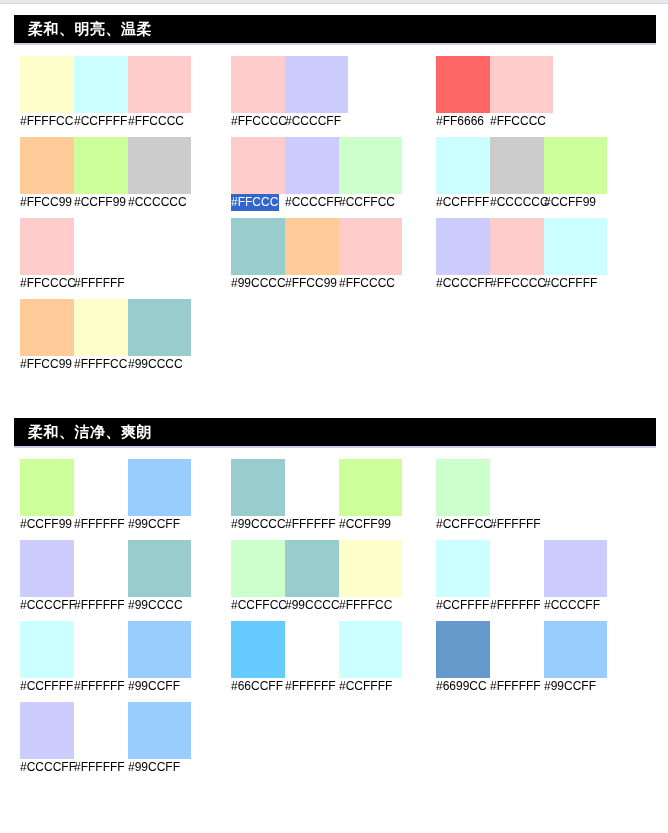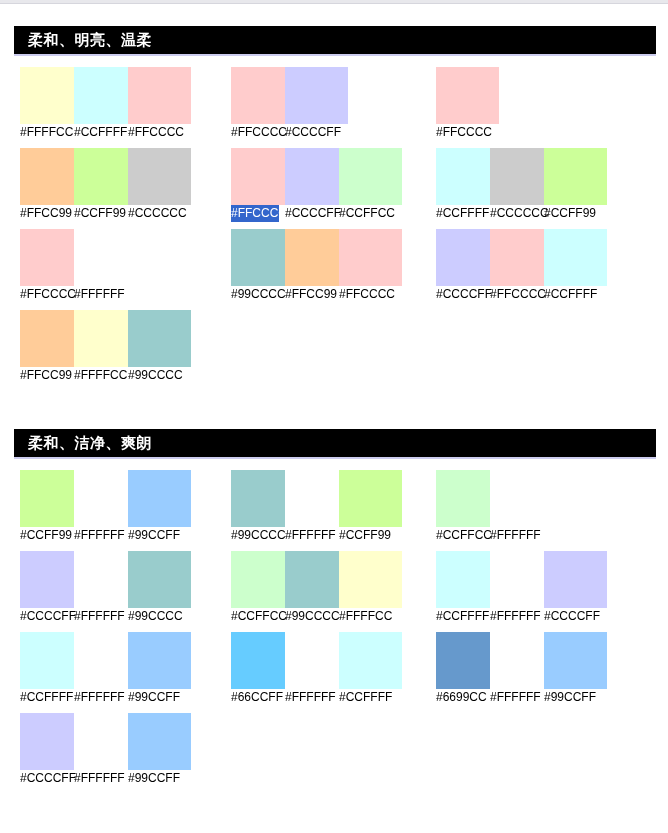--- a/index.html
+++ b/index.html
@@ -37,21 +37,21 @@
     margin: 0 12px 0 14px;
     height: 28px;
     line-height: 28px;
     padding-left: 14px;
     font-size: 15px;
     font-weight: bold;
     letter-spacing: 0.5px;
     border-bottom: 2px solid #ccccee;
     box-sizing: content-box;
   }
-  .section-1 { margin-top: 22px; }
+  .section-1 { margin-top: 11px; }
   .section-2 { margin-top: 0; }
 
   
   .groups {
     display: flex;
     padding-left: 20px;
     padding-top: 11px;
     gap: 0;
   }
   .group {
@@ -192,20 +192,24 @@
           </div>
           <div class="cell">
             <div class="swatch" style="background: rgb(255, 204, 204);"></div>
             <div class="swatch-label">#FFCCCC</div>
           </div>
         </div>
       </div>
     <div class="group group-3">
         <div class="row">
           <div class="cell">
+            <div class="swatch" style="background: rgb(255, 102, 102);"></div>
+            <div class="swatch-label">#FF6666</div>
+          </div>
+          <div class="cell">
             <div class="swatch" style="background: rgb(255, 204, 204);"></div>
             <div class="swatch-label">#FFCCCC</div>
           </div>
         </div>
         <div class="row">
           <div class="cell">
             <div class="swatch" style="background: rgb(204, 255, 255);"></div>
             <div class="swatch-label">#CCFFFF</div>
           </div>
           <div class="cell">

